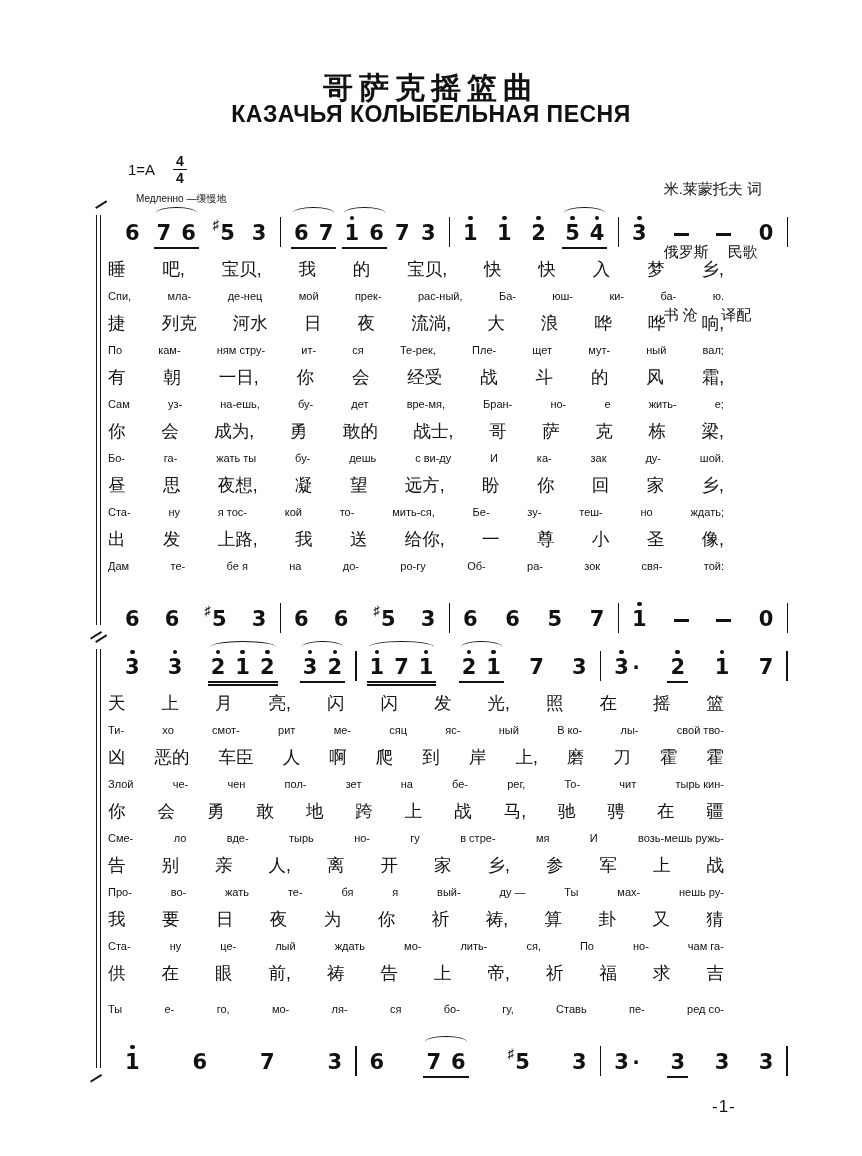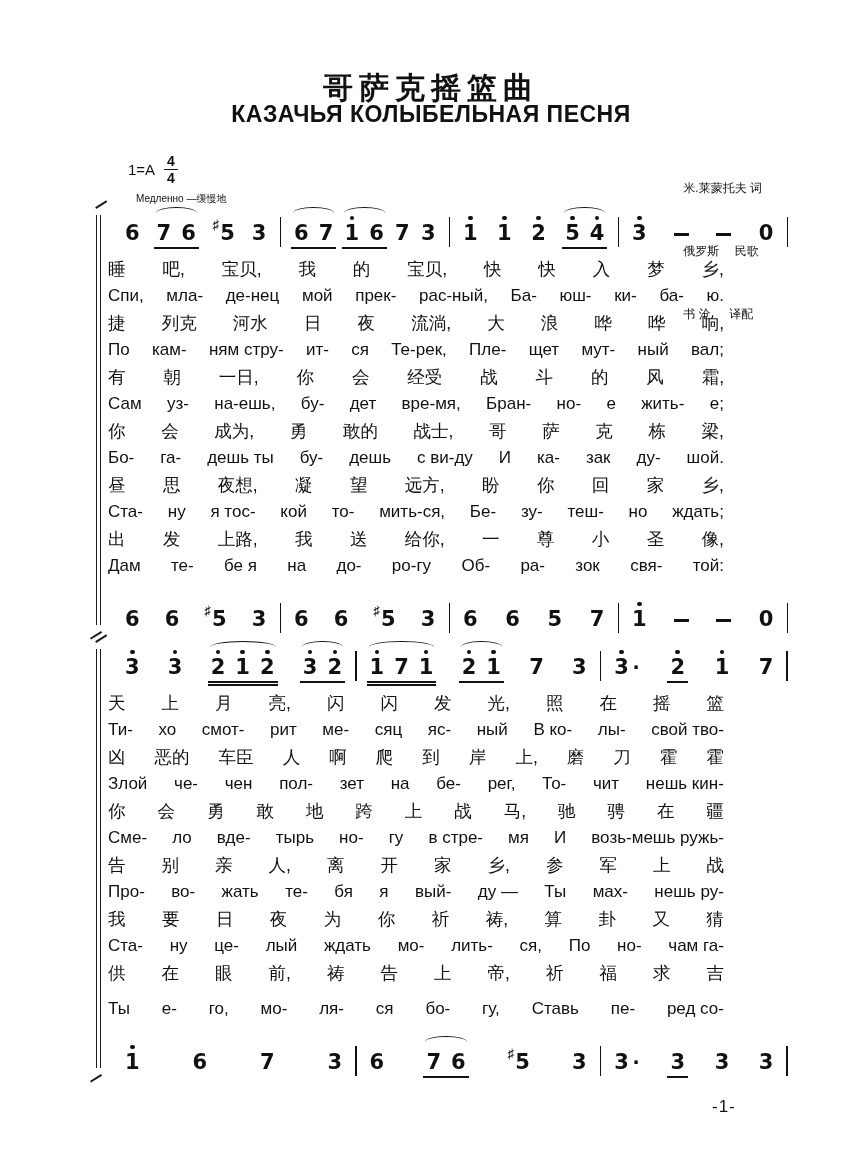--- a/index.html
+++ b/index.html
@@ -12,23 +12,23 @@
     position:absolute; top:68px; left:0; width:100%; margin:0;
     text-align:center; font-family:"DejaVu Serif","Liberation Serif",serif;
     font-size:30px; font-weight:bold; letter-spacing:6px;
   }
   .title-ru {
     position:absolute; top:101px; left:0; width:100%; margin:0;
     text-align:center; font-size:23px; font-weight:bold; letter-spacing:0.5px;
   }
   .credits {
     position:absolute; top:136px; right:100px;
-    font-size:12px; line-height:21px; white-space:pre; text-align:left;
+    font-size:15px; line-height:21px; white-space:pre; text-align:left;
   }
-  .keytime { position:absolute; left:128px; top:153px; display:flex; align-items:center; gap:9px; font-size:15px; }
+  .keytime { position:absolute; left:128px; top:153px; display:flex; align-items:center; gap:18px; font-size:15px; }
   .frac { display:inline-flex; flex-direction:column; align-items:center; font-weight:bold; font-size:14px; line-height:1.15; }
   .frac .ft { border-bottom:1.3px solid #111; padding:0 3px; }
   .tempo { position:absolute; left:136px; top:192px; font-size:10px;text-align:right; }
 
   .system { position:absolute; left:96px; width:692px; }
   #system-1 { top:207px; }
   #system-2 { top:641px; }
   .sys-bracket {
     position:absolute; left:0; top:8px; bottom:10px; width:3px;
     border-left:1.5px solid #1a1a1a; border-right:1.5px solid #1a1a1a;
@@ -62,21 +62,21 @@
   .odot { width:4.5px; height:4.5px; border-radius:50%; margin-bottom:3px; background:transparent; }
   .odot.on { background:#111; }
   .num { font-size:21px; font-weight:bold; line-height:1; font-family:"DejaVu Sans",sans-serif; }
   .num.dash { width:15px; height:2.6px; background:#111; margin-bottom:8px; }
   .sharp { font-size:13px; font-weight:bold; margin-right:1px; align-self:flex-start; transform:translateY(1px); }
   .ndot { font-size:24px; font-weight:bold; line-height:0.5; margin-left:4px; transform:translateY(-5px); }
 
   .lyrics { padding-left:12px; margin-top:6px; }
   .lyric-row { display:flex; justify-content:space-between; align-items:center; width:616px; height:27px; }
   .lyric-row.zh { font-size:17.5px; }
-  .lyric-row.ru { font-size:17px; }
+  .lyric-row.ru { font-size:11px; }
   #system-2 .lyric-row:last-child { margin-top:9px; }
   .tok { white-space:pre; }
 
   .page-num { position:absolute; left:712px; top:1097px; font-size:17px; letter-spacing:1px; }
 </style>
 </head>
 <body>
 
 <div class="page">
 
@@ -355,21 +355,21 @@
           <span class="tok">战士,</span>
           <span class="tok">哥</span>
           <span class="tok">萨</span>
           <span class="tok">克</span>
           <span class="tok">栋</span>
           <span class="tok">梁,</span>
         </div>
         <div class="lyric-row ru">
           <span class="tok">Бо-</span>
           <span class="tok">га-</span>
-          <span class="tok">дешь ты</span>
+          <span class="tok">жать ты</span>
           <span class="tok">бу-</span>
           <span class="tok">дешь</span>
           <span class="tok">с ви-ду</span>
           <span class="tok">И</span>
           <span class="tok">ка-</span>
           <span class="tok">зак</span>
           <span class="tok">ду-</span>
           <span class="tok">шой.</span>
         </div>
         <div class="lyric-row zh">
@@ -764,21 +764,21 @@
           <span class="tok">Злой</span>
           <span class="tok">че-</span>
           <span class="tok">чен</span>
           <span class="tok">пол-</span>
           <span class="tok">зет</span>
           <span class="tok">на</span>
           <span class="tok">бе-</span>
           <span class="tok">рег,</span>
           <span class="tok">То-</span>
           <span class="tok">чит</span>
-          <span class="tok">нешь кин-</span>
+          <span class="tok">тырь кин-</span>
         </div>
         <div class="lyric-row zh">
           <span class="tok">你</span>
           <span class="tok">会</span>
           <span class="tok">勇</span>
           <span class="tok">敢</span>
           <span class="tok">地</span>
           <span class="tok">跨</span>
           <span class="tok">上</span>
           <span class="tok">战</span>

